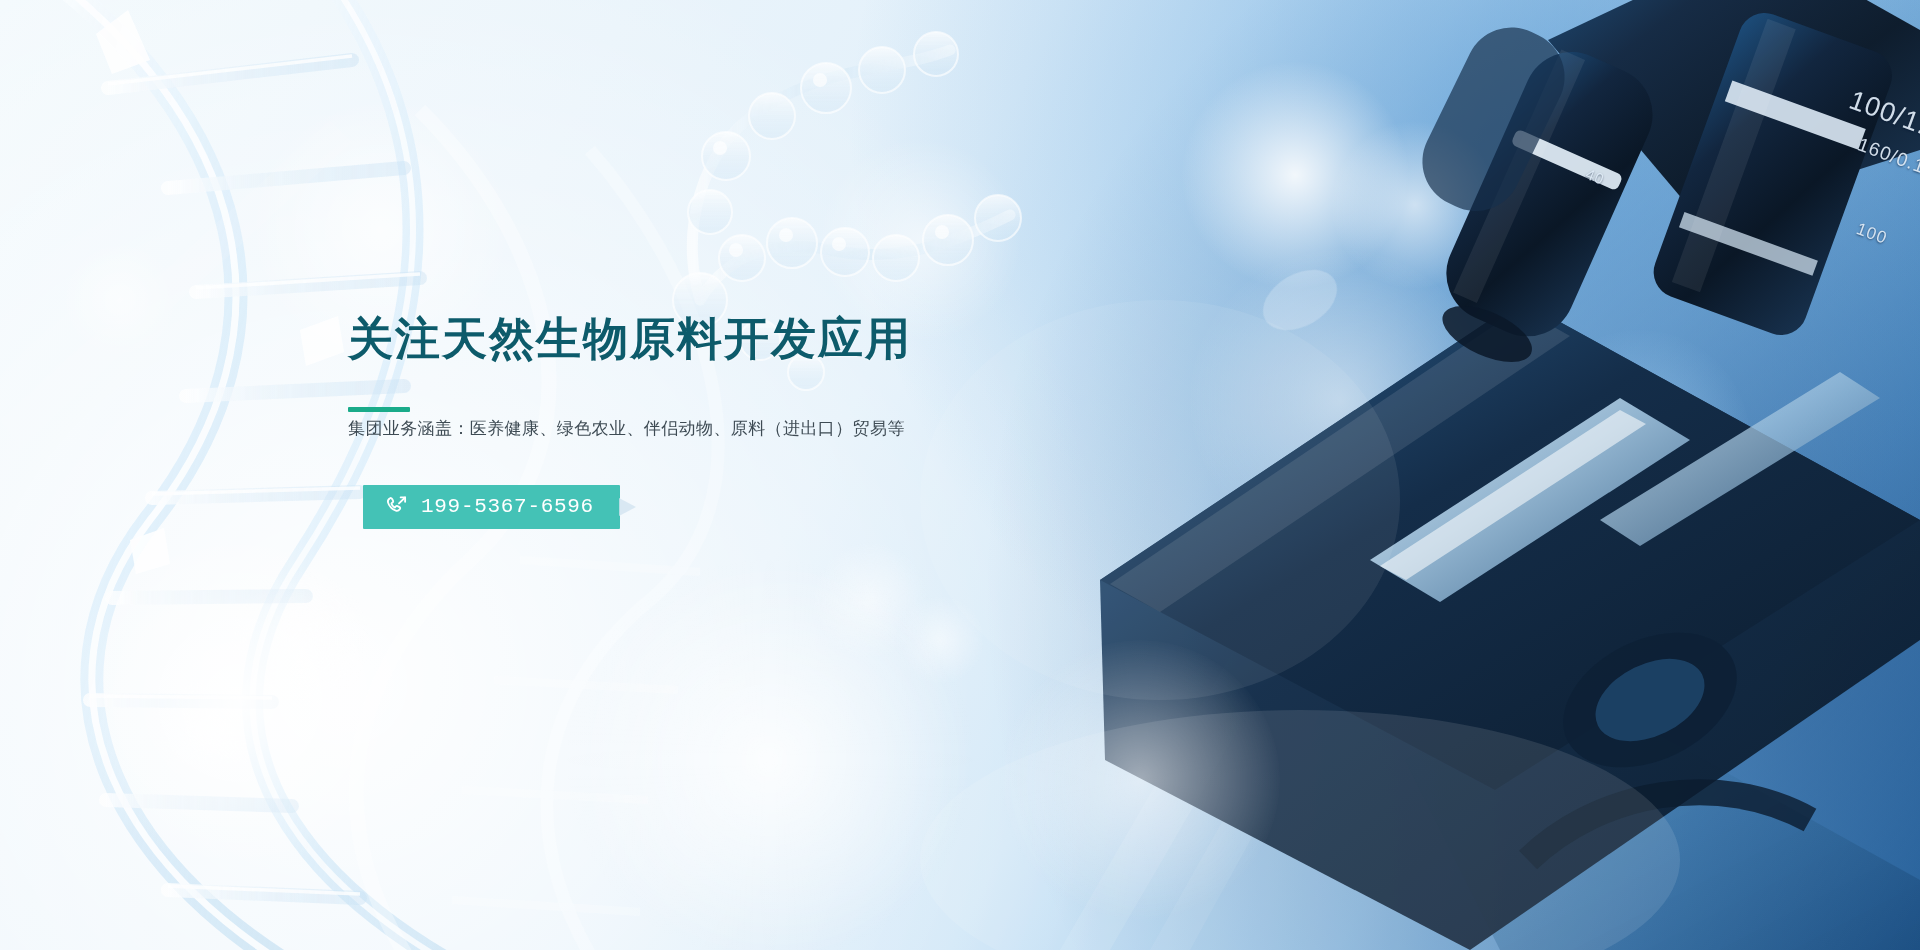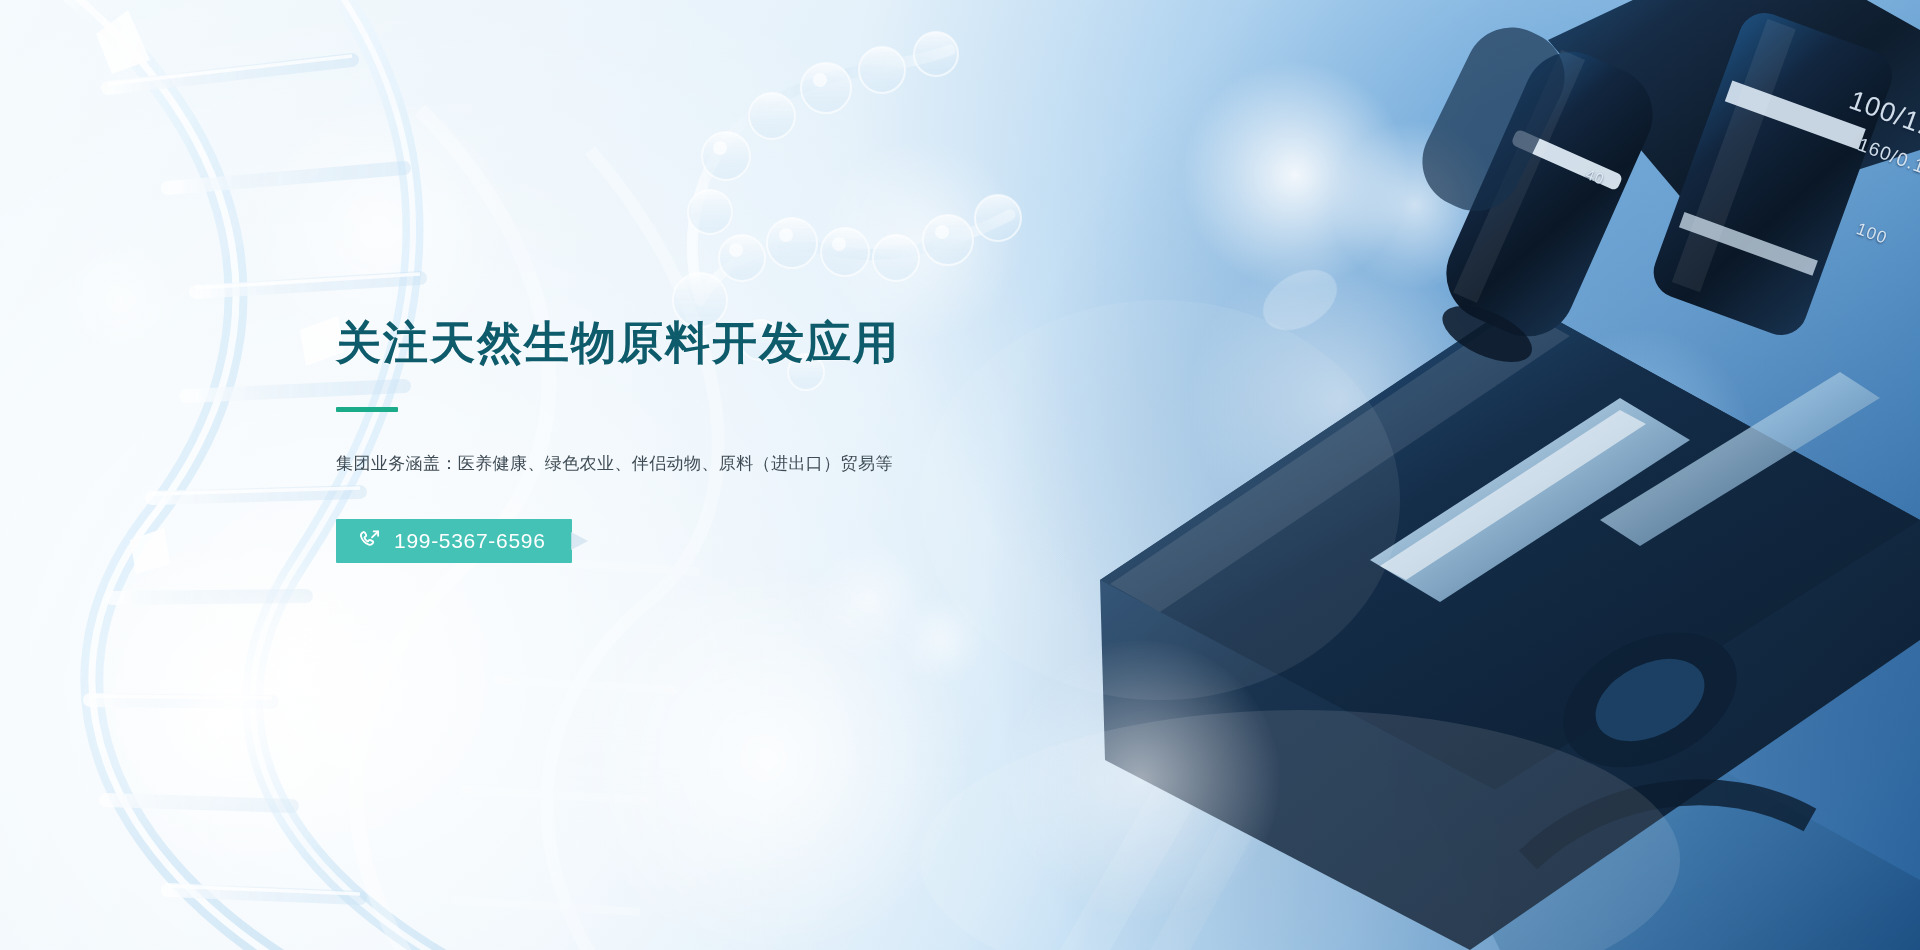--- a/index.html
+++ b/index.html
@@ -37,60 +37,61 @@
   .b7 { left:1000px; top:640px; width:280px; height:280px;
         background:radial-gradient(circle,rgba(255,255,255,0.55) 0%,rgba(255,255,255,0.0) 72%); }
   .b8 { left:1530px; top:330px; width:220px; height:220px;
         background:radial-gradient(circle,rgba(160,205,240,0.55) 0%,rgba(160,205,240,0.0) 72%); }
   .b9 { left:250px; top:100px;  width:260px; height:260px;
         background:radial-gradient(circle,rgba(255,255,255,0.70) 0%,rgba(255,255,255,0.0) 72%); }
 
   .svg-layer { position:absolute; inset:0; width:1920px; height:950px; pointer-events:none; }
 
   
-  .content { position:absolute; left:336px; top:318px; width:820px; z-index:40; }
+  .content { position:absolute; left:348px; top:318px; width:820px; z-index:40;font-family:Liberation Mono, monospace; }
 
   .headline {
     font-size:45px;
     font-weight:bold;
     letter-spacing:2px;
     color:#0d5b6b;
     line-height:1.1;
     text-shadow:0 1px 2px rgba(255,255,255,0.55);
     white-space:nowrap;
   }
 
   .accent-rule {
     width:62px; height:5px;
     background:#1aab8a;
     margin-top:39px;
     border-radius:1px;
   }
 
-  .desc { margin-top:34px; }
+  .desc { }
   .desc p {
     font-size:17px;
     color:#3e4b54;
     line-height:35px;
     letter-spacing:0.4px;
     white-space:nowrap;
   }
 
   
   .cta-wrap { margin-top:38px; position:relative; display:inline-block; }
   .cta {
     position:relative;
     display:flex; align-items:center; gap:13px;
     height:44px;
     padding:0 26px 0 22px;
     background:#44c2b6;
     border:none;
     border-radius:1px;
     cursor:pointer;
     font-family:inherit;
+    margin-left:15px;
   }
   .cta-tail {
     position:absolute;
     right:-16px; top:50%;
     width:0; height:0;
     border-top:9px solid transparent;
     border-bottom:9px solid transparent;
     border-left:17px solid rgba(210,228,240,0.80);
     transform:translateY(-50%);
     pointer-events:none;

